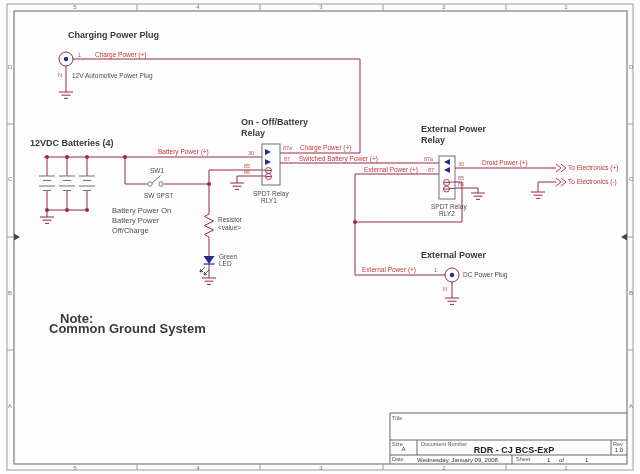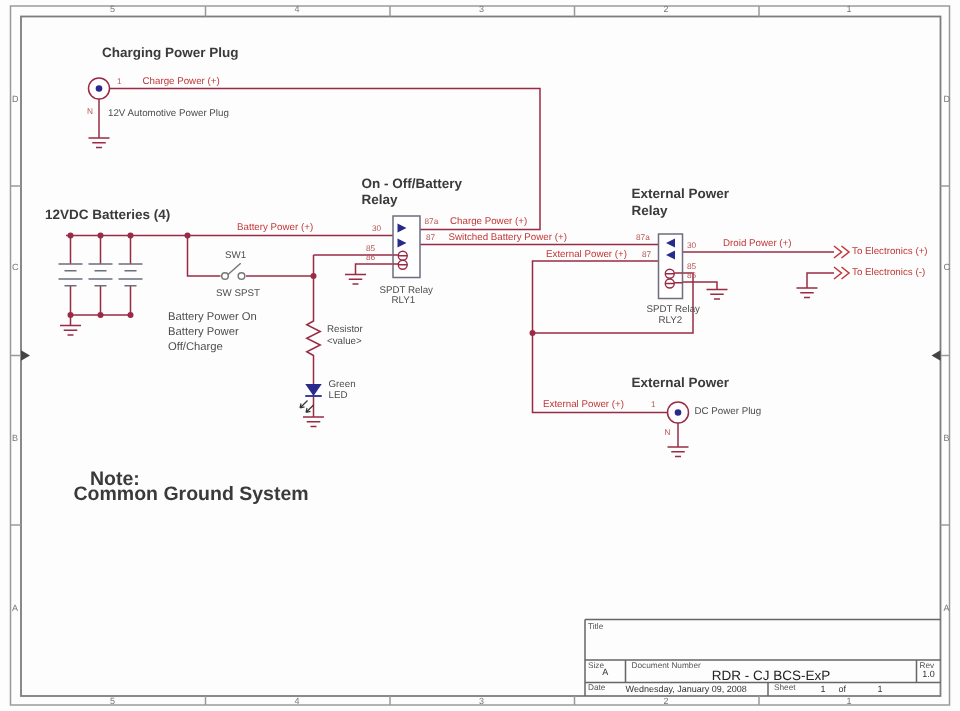--- a/index.html
+++ b/index.html
@@ -11,21 +11,21 @@
   .hd{color:#3a3a3a;font-weight:bold;font-size:9px;line-height:10.5px;}
   .lbl{color:#c23737;font-size:6.5px;}
   .pin{color:#b85555;font-size:5.5px;}
   .cmp{color:#4d4d4d;font-size:6.5px;line-height:7.5px;}
   .ann{color:#4d4d4d;font-size:7.5px;line-height:10px;}
   .note{color:#3a3a3a;font-weight:bold;font-size:13px;line-height:10.5px;}
   .fnum{color:#777;font-size:6px;line-height:6px;transform:translateX(-50%);}
   .flet{color:#777;font-size:6px;line-height:6px;}
   .tb-s{color:#555;font-size:5.5px;line-height:6px;}
   .tb-title{color:#222;font-weight:bold;font-size:8.5px;text-align:center;}
-  .tb-doc{color:#222;font-weight:normal;font-size:9px;text-align:center;}
+  .tb-doc{color:#222;font-weight:bold;font-size:9px;text-align:center;}
   .tb-v{color:#333;font-size:6px;}
   .ctr{text-align:center;}
 </style>
 </head>
 <body>
 
 <div class="sheet">
 
   <svg width="640" height="474">
     <rect x="7" y="4" width="626" height="466" fill="none" stroke="#9a9a9a" stroke-width="1"></rect>

